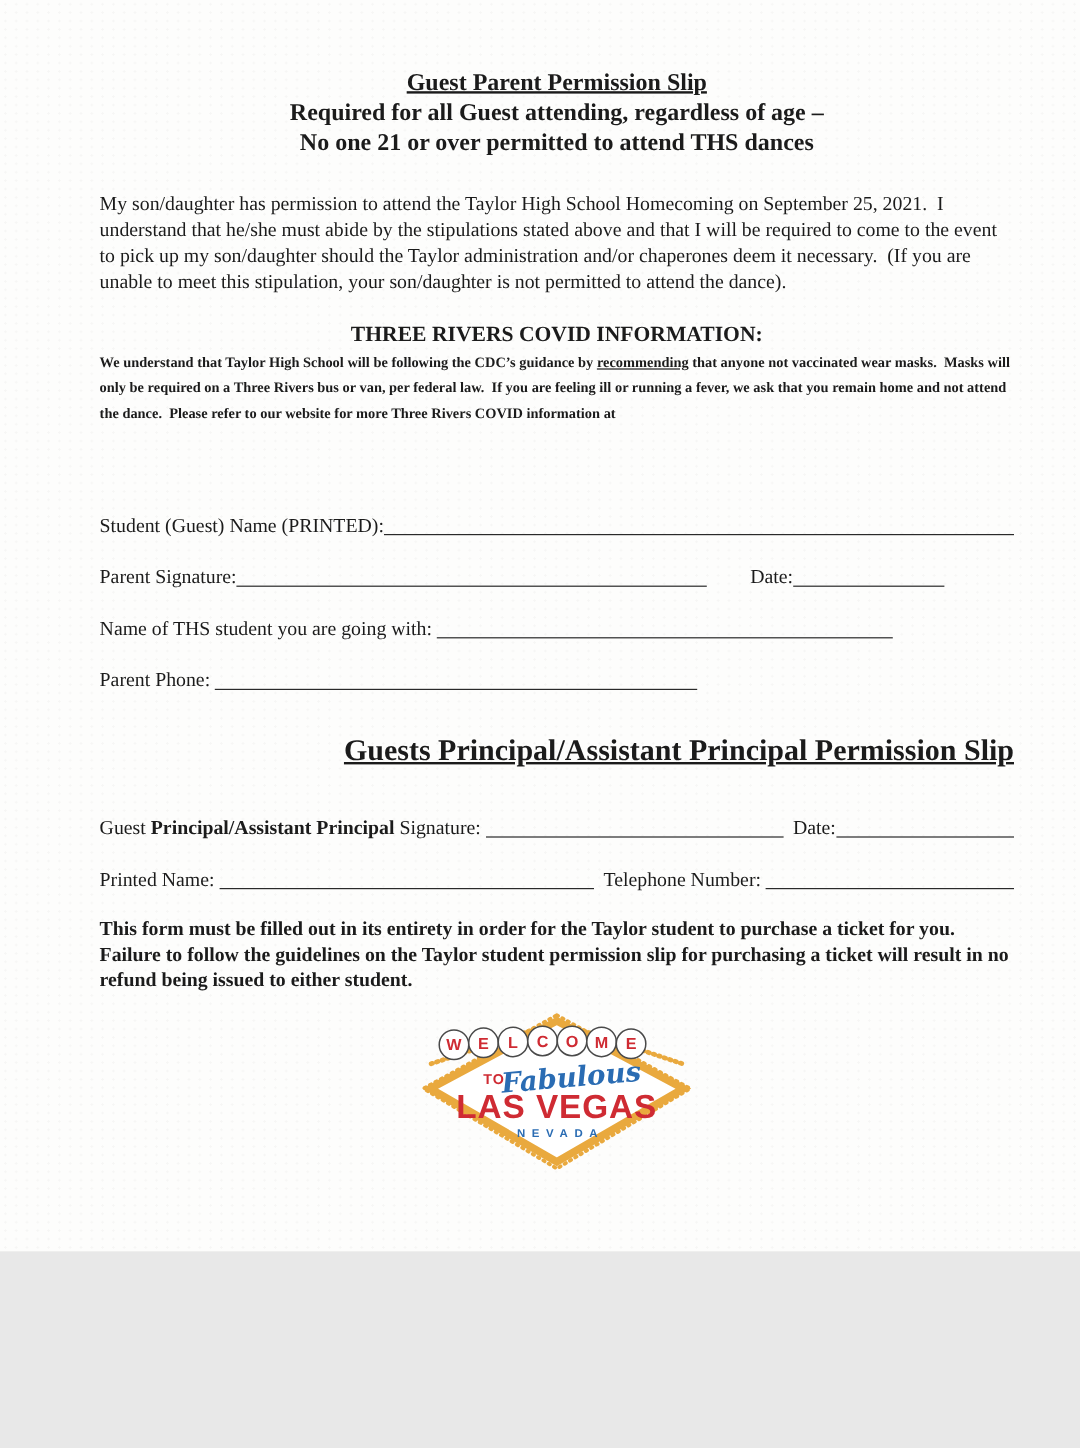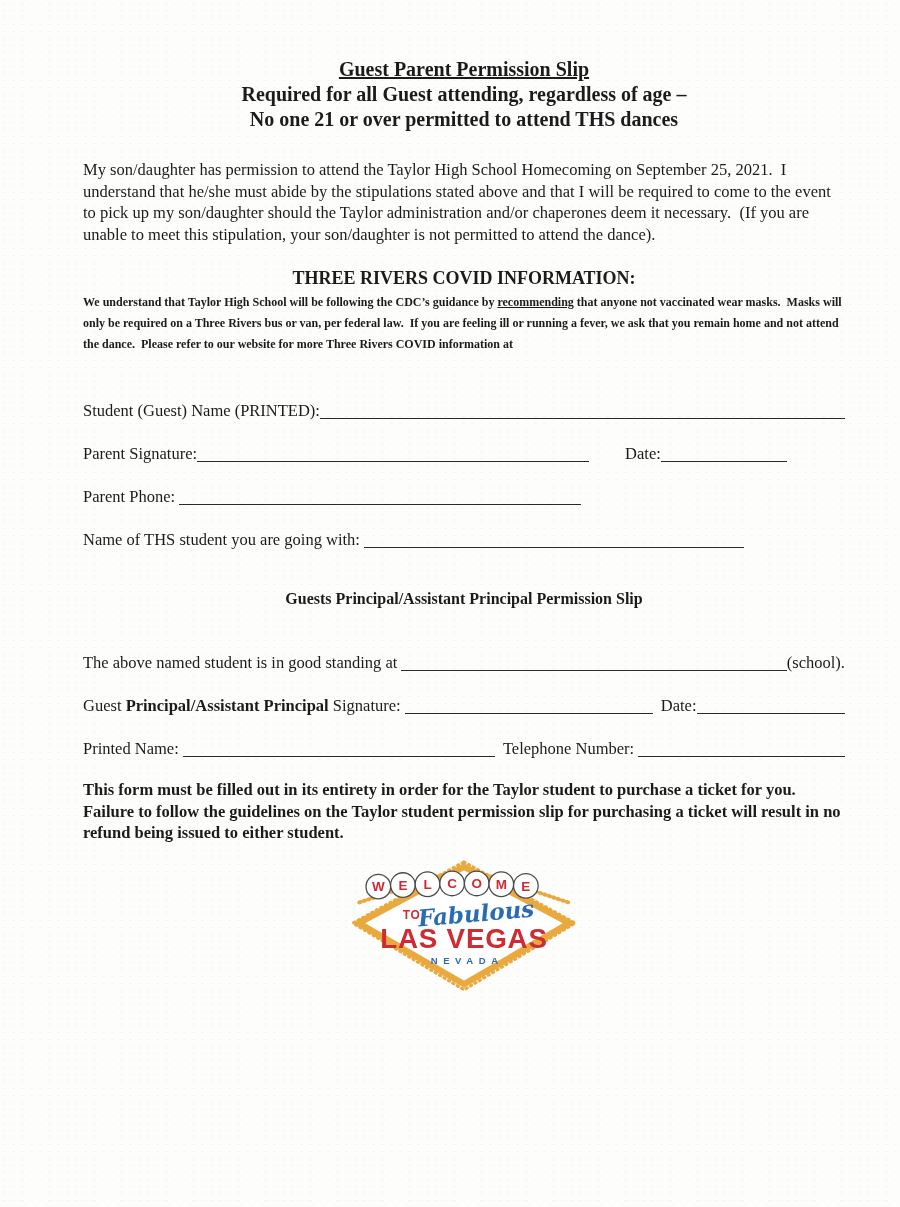--- a/index.html
+++ b/index.html
@@ -1,19 +1,19 @@
 <!DOCTYPE html>
 <html><head>
 <meta charset="utf-8">
 <style>
   * { margin:0; padding:0; box-sizing:border-box; }
   html,body { background:#e8e8e8; }
   .page {
     position:relative;
-    width:900px; height:1207px;
+    width:900px; height:1043px;
     margin:0 auto;
     background:#fdfdfc;
     background-image: radial-gradient(rgba(60,55,50,0.035) 1px, transparent 1.2px);
     background-size: 9px 7px;
     color:#1b1b1b;
     font-family:"Liberation Serif", serif;
     overflow:hidden;
   }
   .content { padding:56px 55px 0 83px; }
 
@@ -51,43 +51,44 @@
   a.covid-link {
     display:inline-block;
     margin-top:2px;
     font-family:"Liberation Sans", sans-serif;
     font-size:13.5px; font-weight:bold;
     color:#2e74b5;
     text-decoration:underline;
     cursor:pointer;
   }
 
-  .form-block-1 { margin-top:46px; }
+  .form-block-1 { margin-top:73px; }
   .frow {
     display:flex;
     align-items:flex-start;
     font-size:16.5px; line-height:20px;
     margin-bottom:23px;
   }
   .frow:last-child { margin-bottom:0; }
   .bl {
     display:inline-block;
     height:16px;
     border-bottom:1.4px solid #2a2a2a;
     position:relative; top:2px;
   }
   .grow { flex:1 1 auto; }
   .gap36 { width:36px; }
   .gap8  { width:8px; }
 
   h2.section2-heading {
     margin-top:37px;
-    text-align:center;
-    font-size:16px; line-height:24px;
-    font-weight:bold;
+    text-align:right;
+    font-size:25px; line-height:24px;
+    font-weight:bold;
+    text-decoration:underline;
   }
   .section2-sub {
     text-align:center;
     font-size:18px; line-height:25px;
   }
   .form-block-2 { margin-top:42px; }
   .bold-inline { font-weight:bold; }
 
   p.closing-par {
     margin-top:20px;
@@ -133,38 +134,33 @@
         <span class="bl grow"></span>
       </div>
       <div class="frow">
         <span>Parent Signature:</span>
         <span class="bl" style="width:392px;"></span>
         <span class="gap36"></span>
         <span>Date:</span>
         <span class="bl" style="width:126px;"></span>
       </div>
       <div class="frow">
+        <span style="white-space:pre;">Name of THS student you are going with: </span>
+        <span class="bl" style="width:380px;"></span>
+      </div>
+      <div class="frow">
         <span style="white-space:pre;">Parent Phone: </span>
         <span class="bl" style="width:402px;"></span>
       </div>
-      <div class="frow">
-        <span style="white-space:pre;">Name of THS student you are going with: </span>
-        <span class="bl" style="width:380px;"></span>
-      </div>
     </div>
 
     
     <h2 class="section2-heading">Guests Principal/Assistant Principal Permission Slip</h2>
 
     <div class="form-block-2">
-      <div class="frow">
-        <span style="white-space:pre;">The above named student is in good standing at </span>
-        <span class="bl grow"></span>
-        <span>(school).</span>
-      </div>
       <div class="frow">
         <span style="white-space:pre;">Guest </span>
         <span class="bold-inline">Principal/Assistant Principal</span>
         <span style="white-space:pre;"> Signature: </span>
         <span class="bl" style="width:248px;"></span>
         <span class="gap8"></span>
         <span>Date:</span>
         <span class="bl grow"></span>
       </div>
       <div class="frow">

